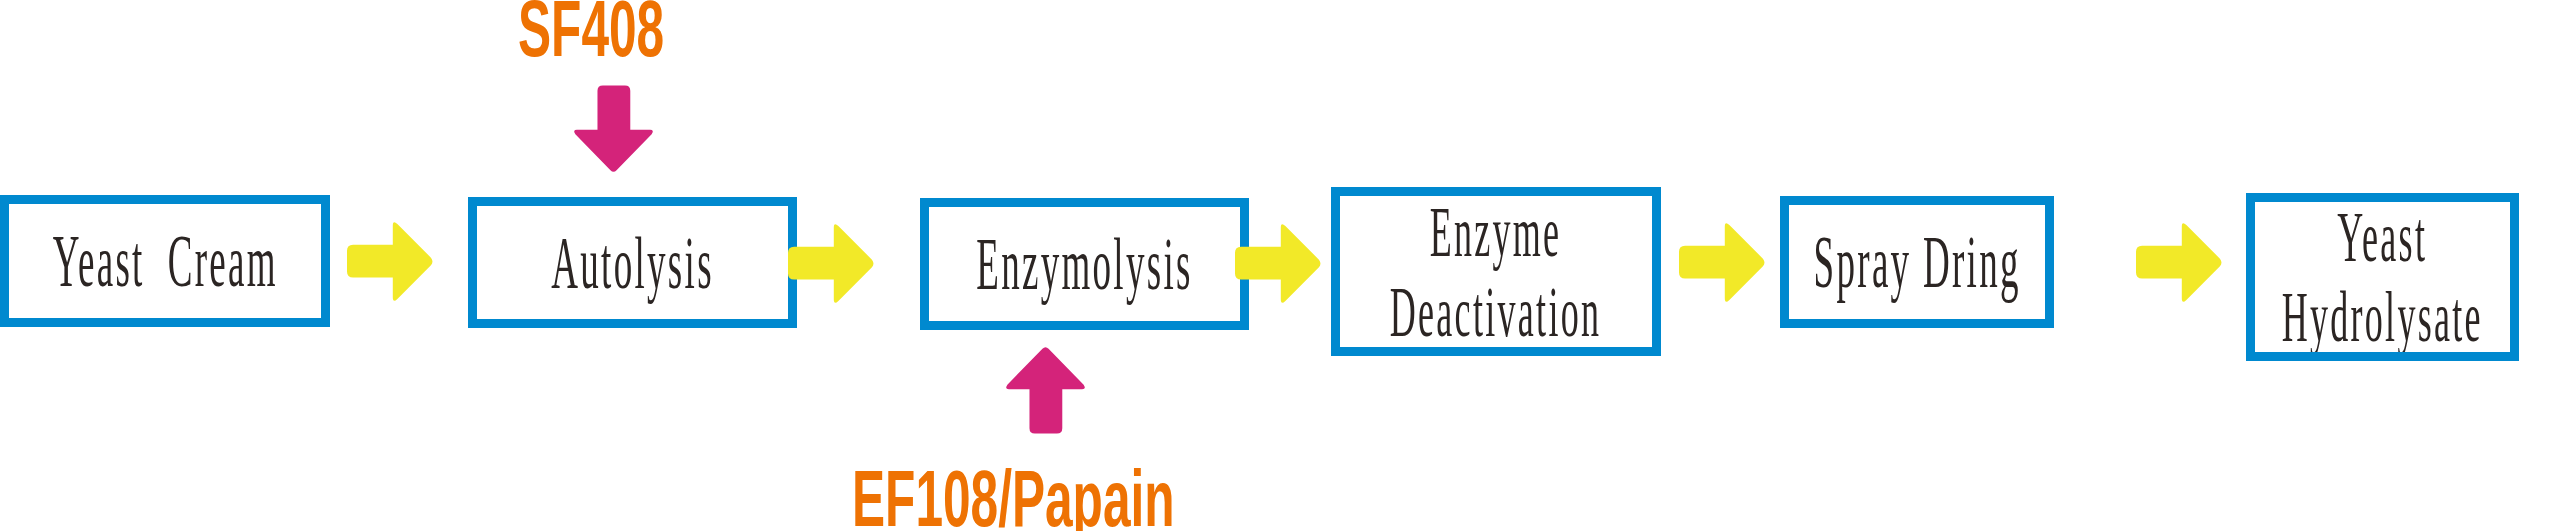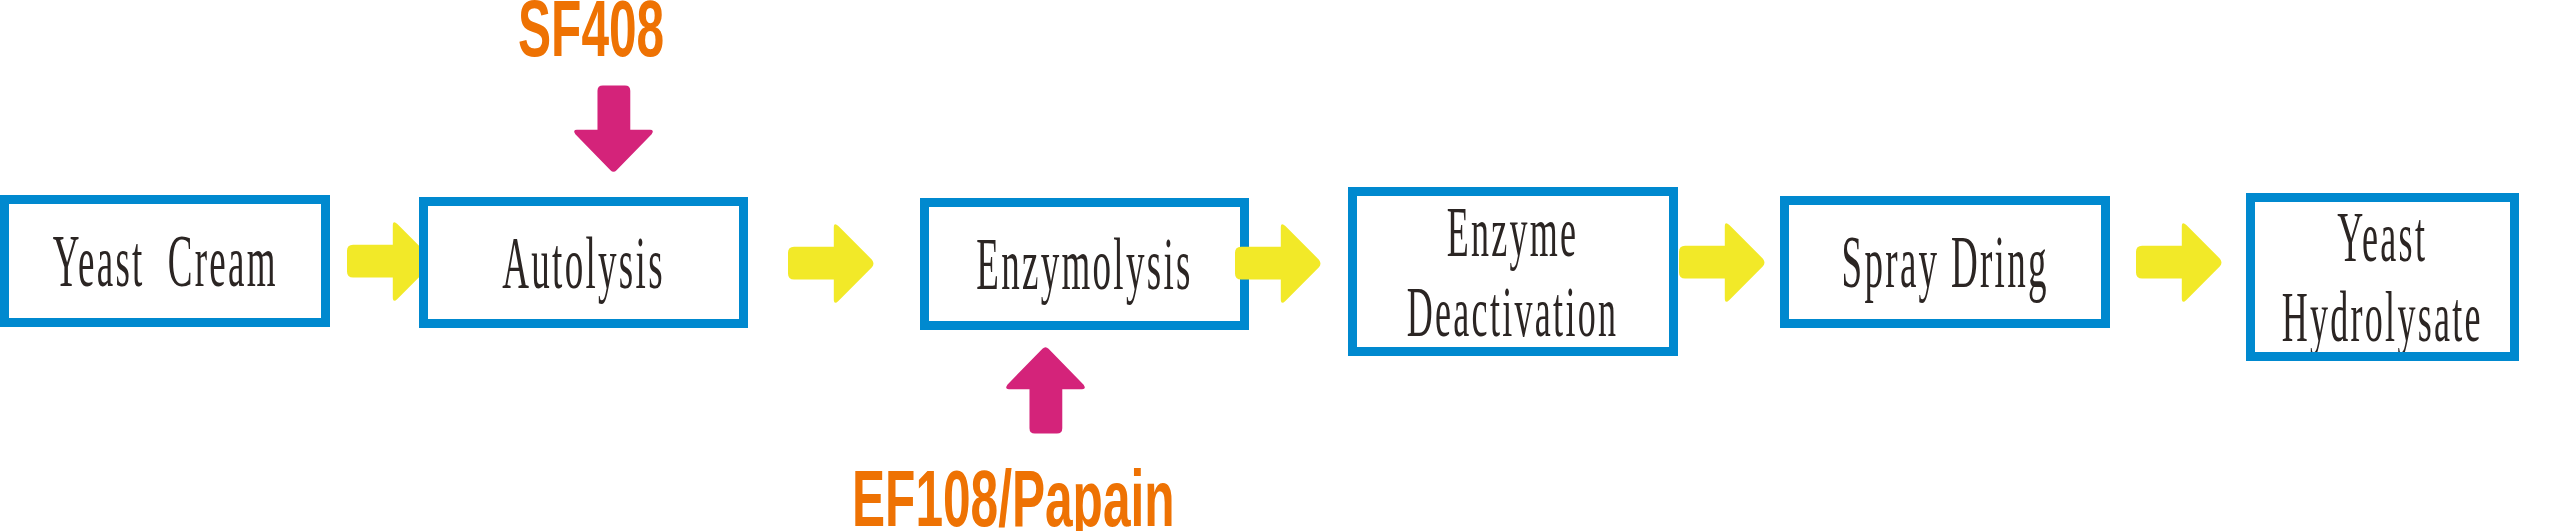--- a/index.html
+++ b/index.html
@@ -75,21 +75,21 @@
 <div class="step-box" style="left:0px; top:195px; width:330px; height:132px;">
   <span class="step-label">Yeast  Cream</span>
 </div>
 
 <div class="flow-arrow" style="left:347px; top:221px;">
   <svg width="87" height="81" viewBox="0 0 114 106">
     <path d="M8,31 L60,31 L60,6 Q60,-2 66,4 L110,48 Q114,53 110,58 L66,102 Q60,108 60,100 L60,74 L8,74 Q0,74 0,66 L0,39 Q0,31 8,31 Z" fill="#F2E928"></path>
   </svg>
 </div>
 
-<div class="step-box" style="left:419px; top:197px; width:329px; height:131px;">
+<div class="step-box" style="left:468px; top:197px; width:329px; height:131px;">
   <span class="step-label">Autolysis</span>
 </div>
 
 <div class="flow-arrow" style="left:788px; top:223px;">
   <svg width="87" height="81" viewBox="0 0 114 106">
     <path d="M8,31 L60,31 L60,6 Q60,-2 66,4 L110,48 Q114,53 110,58 L66,102 Q60,108 60,100 L60,74 L8,74 Q0,74 0,66 L0,39 Q0,31 8,31 Z" fill="#F2E928"></path>
   </svg>
 </div>
 
 <div class="step-box" style="left:888px; top:198px; width:329px; height:132px;margin-left:32px;">
@@ -103,32 +103,32 @@
 </div>
 
 <div class="input-label" style="left:852px; top:459px;">EF108/Papain</div>
 
 <div class="flow-arrow" style="left:1235px; top:223px;">
   <svg width="87" height="81" viewBox="0 0 114 106">
     <path d="M8,31 L60,31 L60,6 Q60,-2 66,4 L110,48 Q114,53 110,58 L66,102 Q60,108 60,100 L60,74 L8,74 Q0,74 0,66 L0,39 Q0,31 8,31 Z" fill="#F2E928"></path>
   </svg>
 </div>
 
-<div class="step-box" style="left:1331px; top:187px; width:330px; height:169px;margin-left:17px;">
+<div class="step-box" style="left:1331px; top:187px; width:330px; height:169px;">
   <span class="step-label two-line">Enzyme
 Deactivation</span>
 </div>
 
 <div class="flow-arrow" style="left:1679px; top:222px;">
   <svg width="87" height="81" viewBox="0 0 114 106">
     <path d="M8,31 L60,31 L60,6 Q60,-2 66,4 L110,48 Q114,53 110,58 L66,102 Q60,108 60,100 L60,74 L8,74 Q0,74 0,66 L0,39 Q0,31 8,31 Z" fill="#F2E928"></path>
   </svg>
 </div>
 
-<div class="step-box" style="left:1780px; top:196px; width:330px; height:132px;">
+<div class="step-box" style="left:1780px; top:196px; width:274px; height:132px;">
   <span class="step-label">Spray Dring</span>
 </div>
 
 <div class="flow-arrow" style="left:2136px; top:222px;">
   <svg width="87" height="81" viewBox="0 0 114 106">
     <path d="M8,31 L60,31 L60,6 Q60,-2 66,4 L110,48 Q114,53 110,58 L66,102 Q60,108 60,100 L60,74 L8,74 Q0,74 0,66 L0,39 Q0,31 8,31 Z" fill="#F2E928"></path>
   </svg>
 </div>
 
 <div class="step-box" style="left:2246px; top:193px; width:273px; height:168px;">

